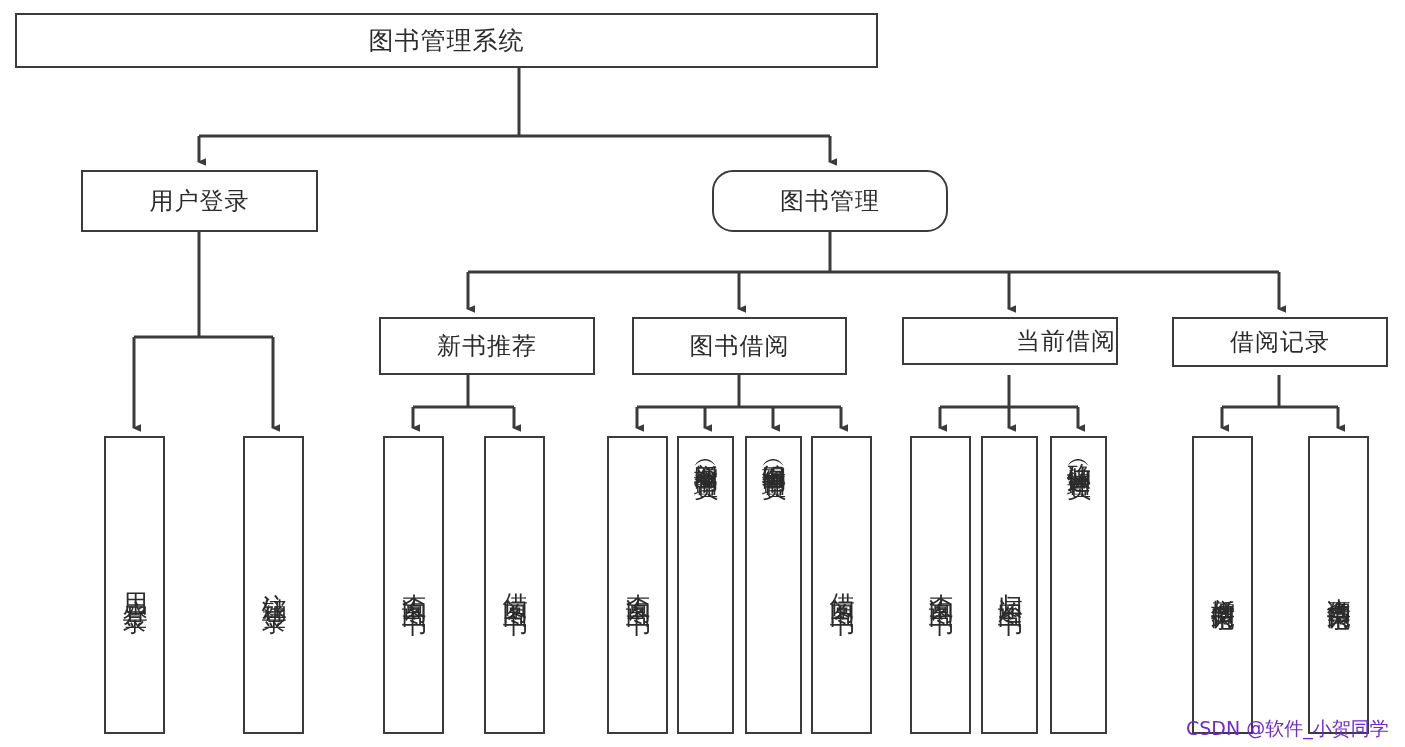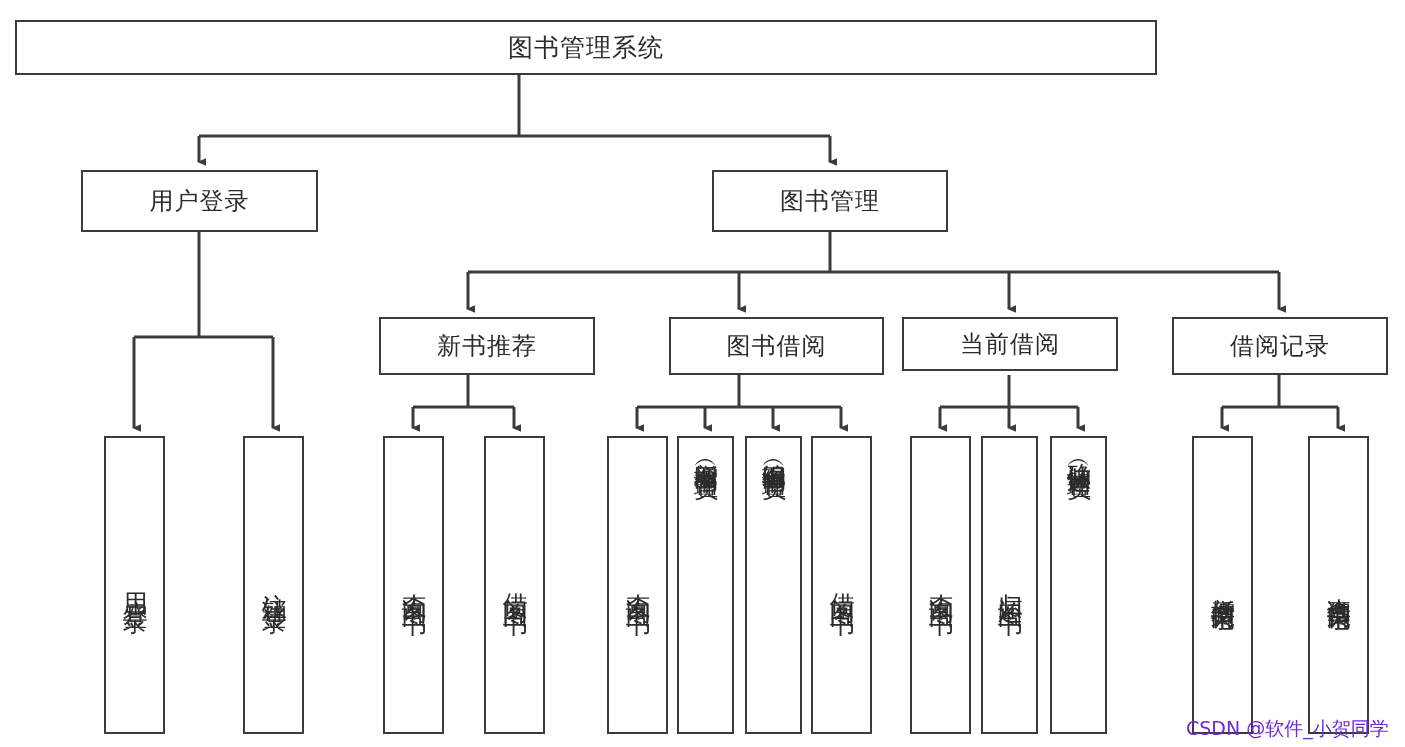--- a/index.html
+++ b/index.html
@@ -122,45 +122,45 @@
       <path d="M 1009 407 L 1009 428" marker-end="url(#arrowhead)"></path>
       <path d="M 1078 407 L 1078 428" marker-end="url(#arrowhead)"></path>
 
       <path d="M 1279 375 L 1279 407"></path>
       <path d="M 1222 407 L 1338 407"></path>
       <path d="M 1222 407 L 1222 428" marker-end="url(#arrowhead)"></path>
       <path d="M 1338 407 L 1338 428" marker-end="url(#arrowhead)"></path>
     </g>
   </svg>
 
-  <div class="node node-h node-root" style="left:15px; top:20px; width:1142px; height:55px;">
+  <div class="node node-h node-root" style="left:15px; top:13px; width:863px; height:55px;">
     <span>图书管理系统</span>
   </div>
 
   <div class="node node-h" style="left:81px; top:170px; width:237px; height:62px;">
     <span>用户登录</span>
   </div>
 
-  <div class="node node-h" style="left:712px; top:170px; width:236px; height:62px;">
+  <div class="node node-h" style="left:712px; top:170px; width:236px; height:62px;border-radius:21px;">
     <span>图书管理</span>
   </div>
 
   <div class="node node-h" style="left:361px; top:317px; width:216px; height:58px;margin-left:18px;">
     <span>新书推荐</span>
   </div>
 
-  <div class="node node-h" style="left:632px; top:317px; width:215px; height:58px;margin-left:37px;">
+  <div class="node node-h" style="left:632px; top:317px; width:215px; height:58px;">
     <span>图书借阅</span>
   </div>
 
-  <div class="node node-h" style="left:902px; top:317px; width:216px; height:54px;">
+  <div class="node node-h" style="left:902px; top:317px; width:216px; height:48px;justify-content:flex-end;">
     <span>当前借阅</span>
   </div>
 
-  <div class="node node-h" style="left:1172px; top:317px; width:216px; height:58px;">
+  <div class="node node-h" style="left:1172px; top:317px; width:216px; height:50px;">
     <span>借阅记录</span>
   </div>
 
   <div class="node node-v" style="left:104px; top:436px; width:61px; height:298px;">
     <span>用户登录</span>
   </div>
 
   <div class="node node-v" style="left:243px; top:436px; width:61px; height:298px;">
     <span>注销登录</span>
   </div>

